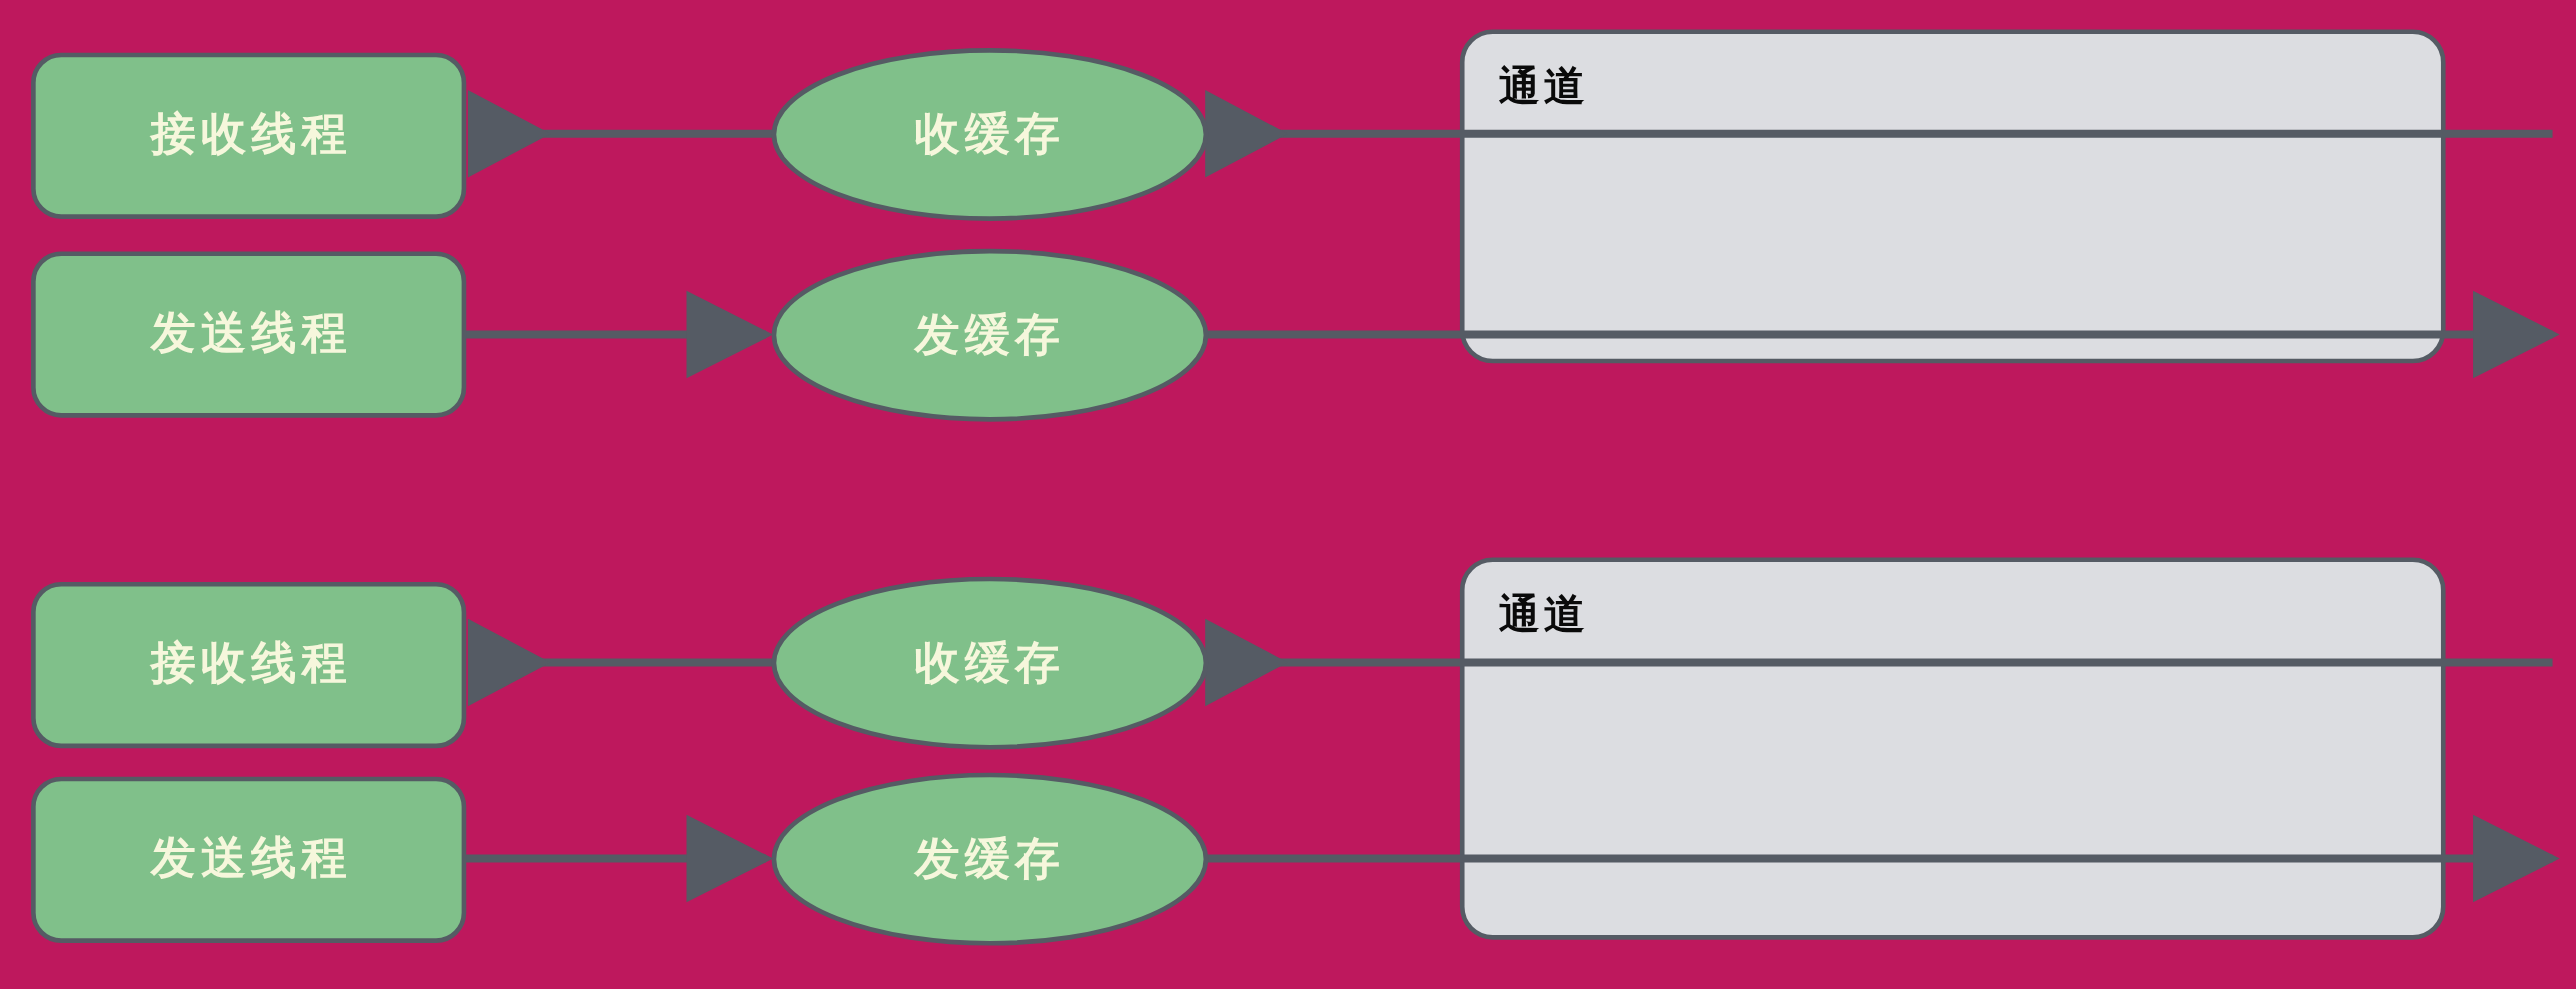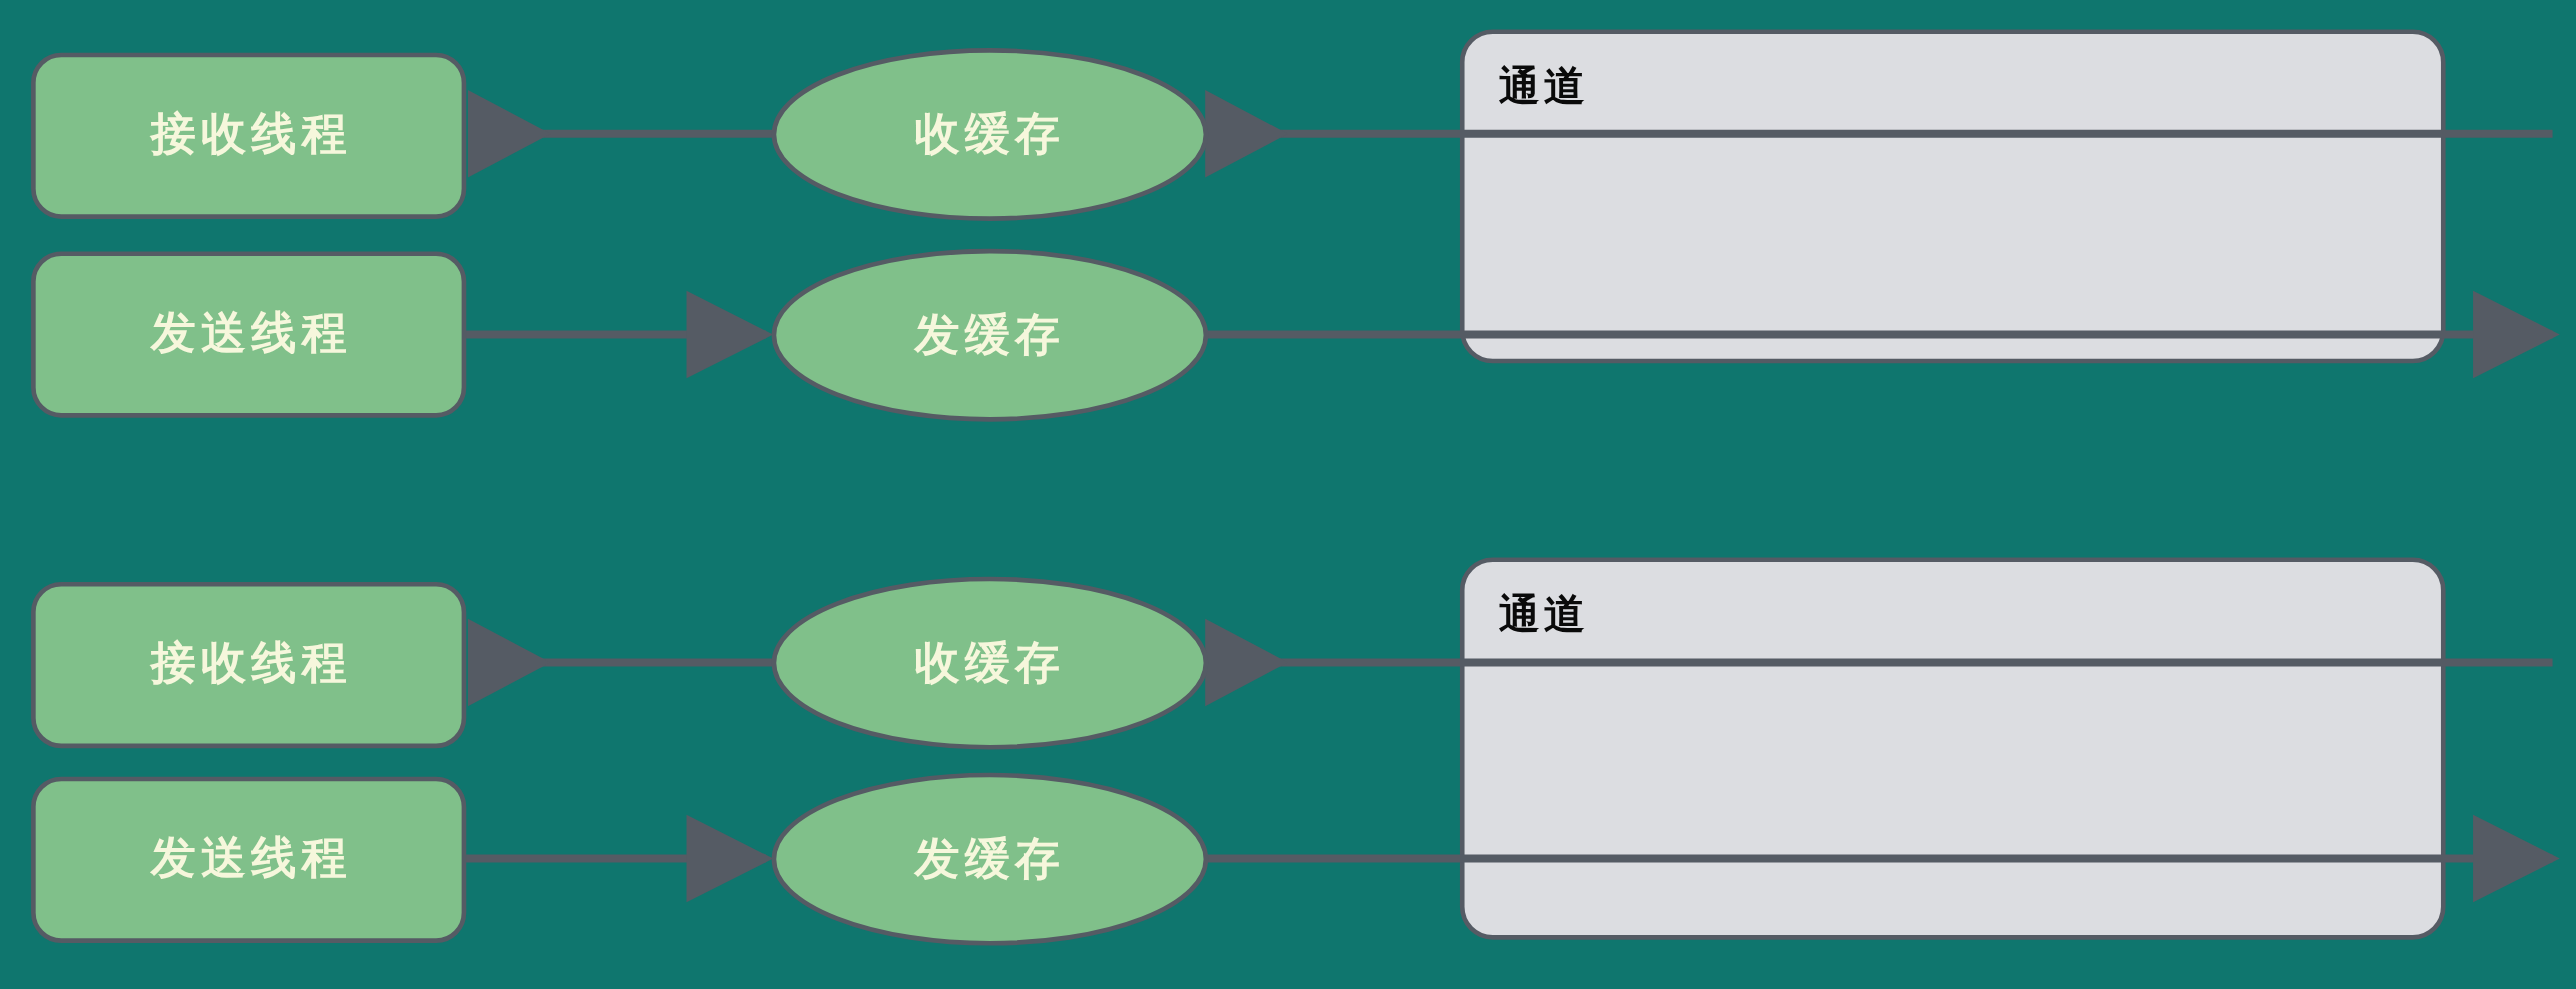--- a/index.html
+++ b/index.html
@@ -10,21 +10,21 @@
   body {
     width: 2576px;
     height: 989px;
     font-family: "DejaVu Sans", "Liberation Sans", sans-serif;
     overflow: hidden;
   }
   #canvas {
     position: relative;
     width: 2576px;
     height: 989px;
-    background: #0f766e;
+    background: #be185d;
   }
   svg.diagram {
     position: absolute;
     top: 0;
     left: 0;
     width: 2576px;
     height: 989px;
     display: block;
   }
   .node-label {

